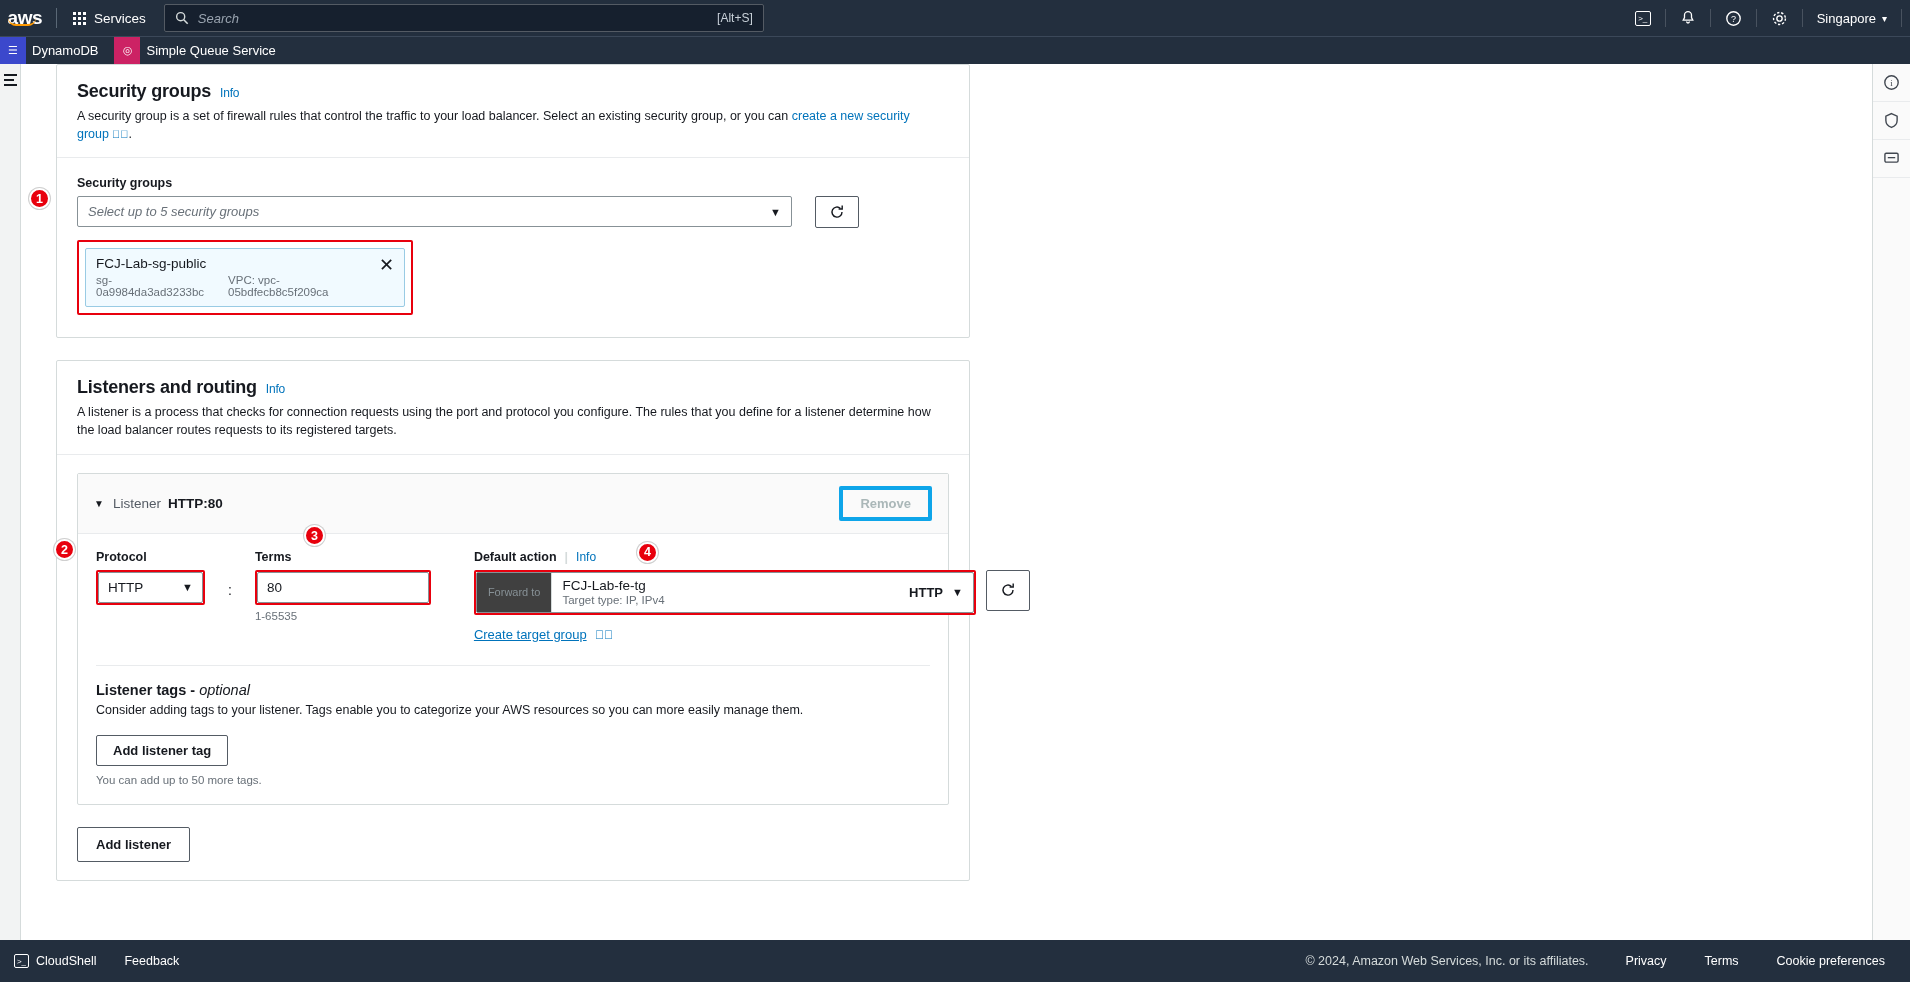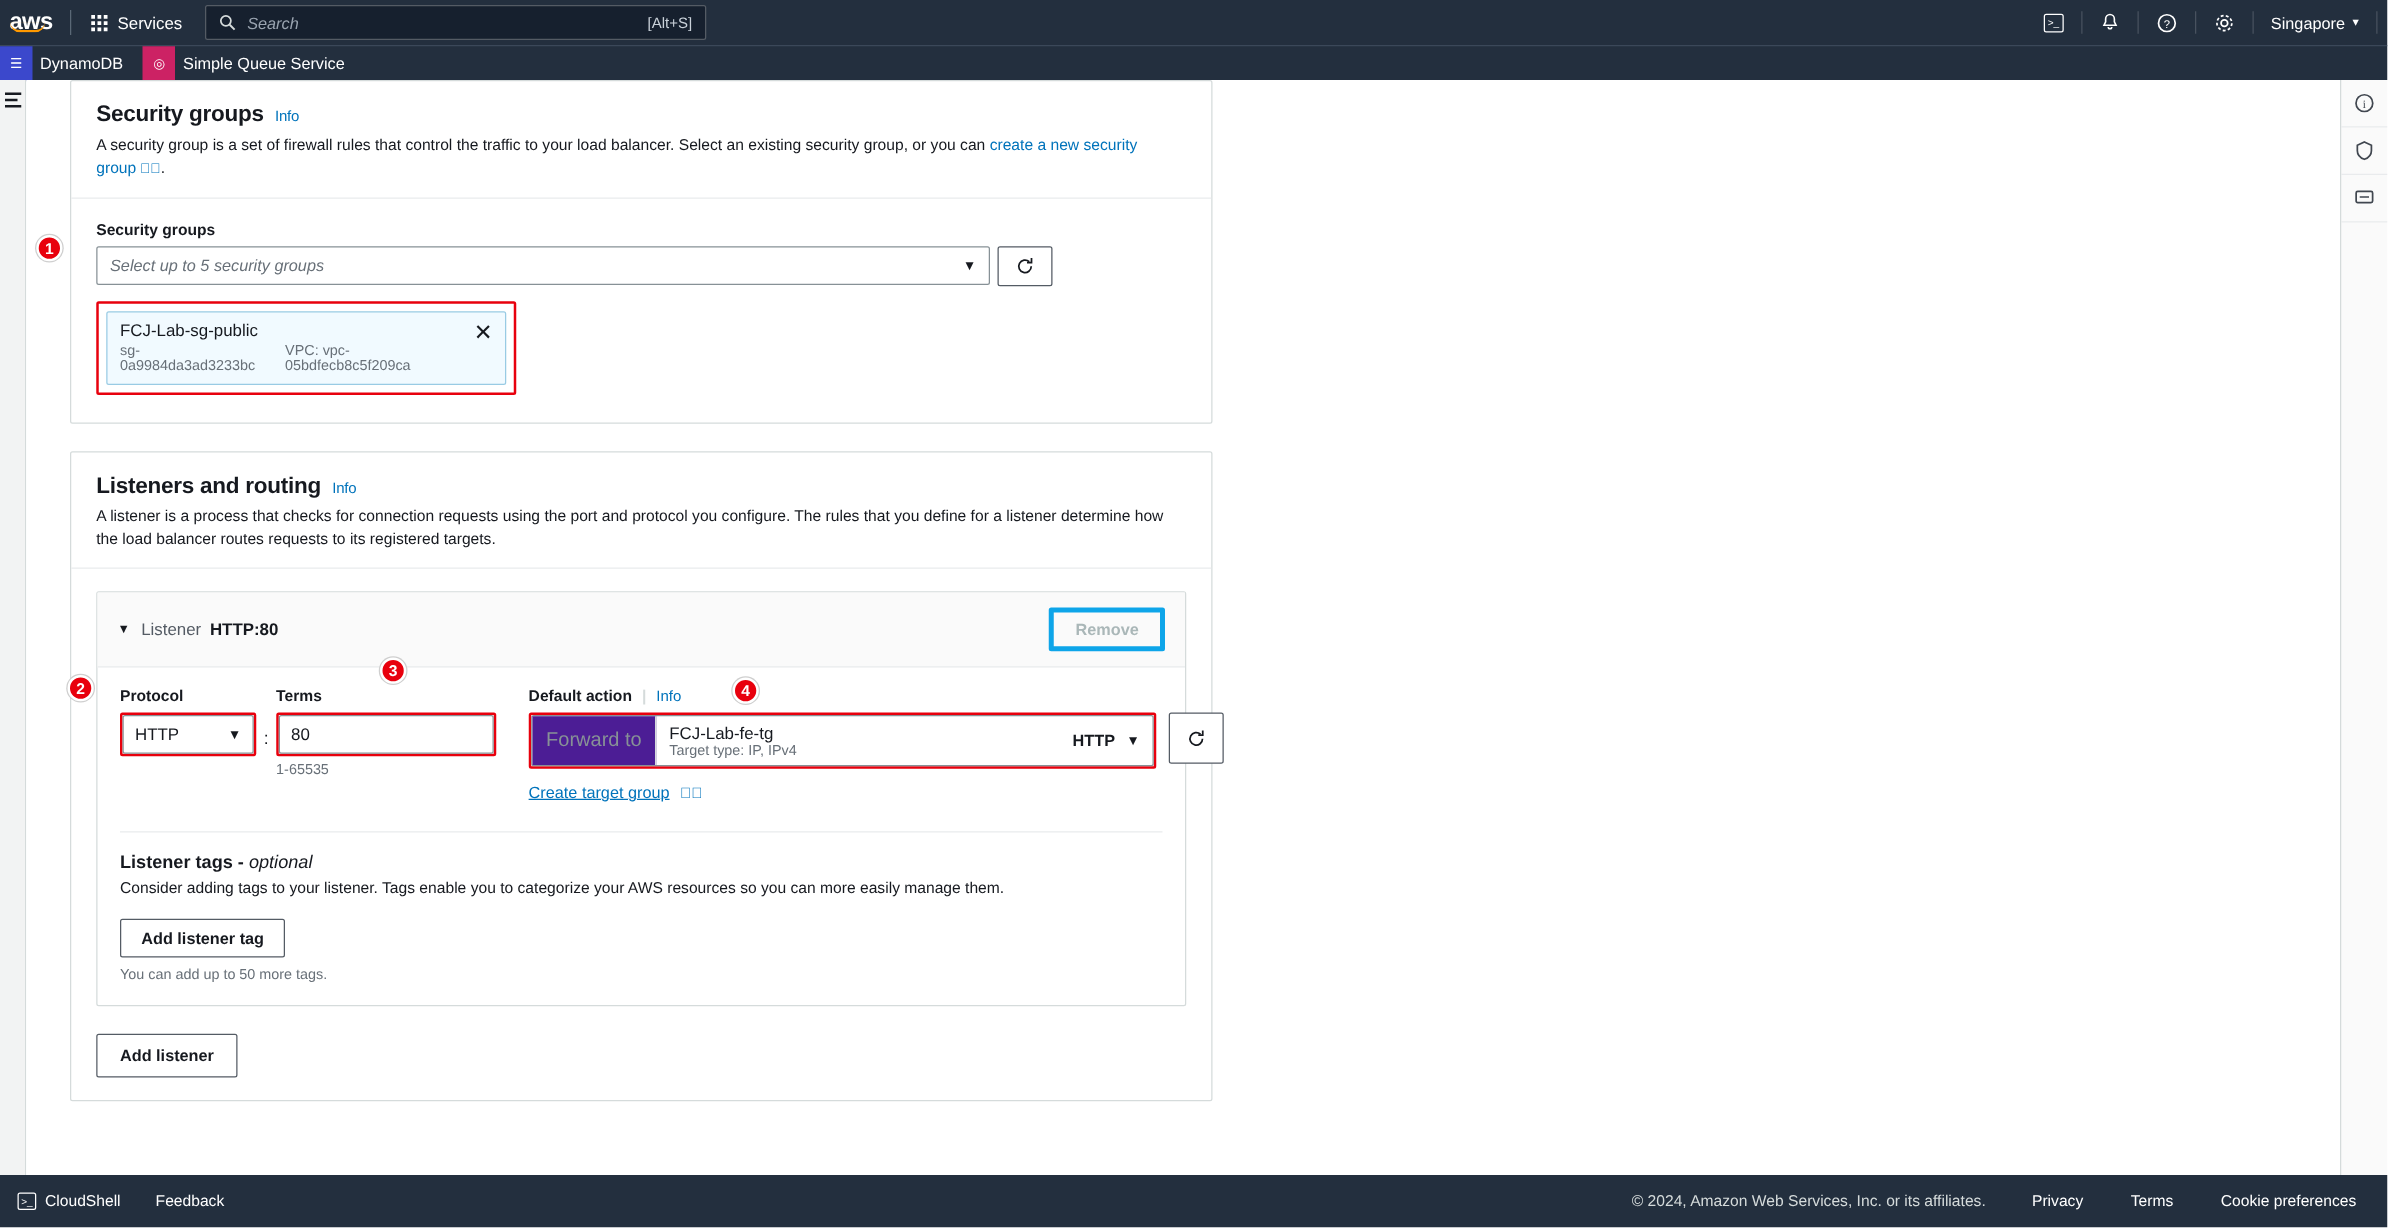--- a/index.html
+++ b/index.html
@@ -25,21 +25,21 @@
   }
   .aws-logo .smile {
     position:absolute; left:8px; bottom:3px; width:28px; height:8px;
     border-bottom:2px solid #ff9900; border-radius:0 0 14px 14px;
   }
   .nav-div { width:1px; height:20px; background:#5a6876; margin:0 10px; }
   .services-btn { display:flex; align-items:center; gap:8px; font-size:13.5px; cursor:pointer; padding:4px 6px; }
   .grid-icon { display:grid; grid-template-columns:repeat(3,3px); grid-gap:2px; }
   .grid-icon i { width:3px; height:3px; background:#fff; display:block; }
   .searchbox {
-    margin-left:12px; width:401px; height:28px; background:#16202e;
+    margin-left:12px; width:600px; height:28px; background:#16202e;
     border:1px solid #545b64; border-radius:2px;
     display:flex; align-items:center; padding:0 10px; gap:9px;
     font-size:13px; color:#a6b0bb; position:relative;
   }
   .searchbox .ph { font-style:italic; color:#9aa4b0; flex:1; }
   .searchbox .kbd { font-size:12px; color:#c9d1d9; }
   .nav-right { margin-left:auto; display:flex; align-items:center; height:36px; padding-right:8px; }
   .nav-right .item {
     padding:0 14px; height:36px; display:flex; align-items:center; cursor:pointer; font-size:13px;
   }
@@ -80,21 +80,21 @@
 
   .panel { background:#ffffff; border:1px solid #d5dbdb; border-radius:2px; margin-bottom:22px; }
   .panel-head { padding:16px 20px 14px 20px; border-bottom:1px solid #e9ebed; }
   .panel-title { font-size:18px; font-weight:bold; letter-spacing:-0.2px; display:flex; align-items:baseline; gap:9px; }
   .info-link { color:#0073bb; font-size:12px; font-weight:normal; text-decoration:none; cursor:pointer; }
   .panel-desc { font-size:12.5px; color:#16191f; margin-top:5px; line-height:1.45; max-width:985px; }
   .a-link { color:#0073bb; text-decoration:none; cursor:pointer; }
   .panel-body { padding:18px 20px 22px 20px; }
 
   .field-label { font-size:12.5px; font-weight:bold; color:#16191f; margin-bottom:6px; }
-  .row { display:flex; align-items:flex-start; gap:6px; }
+  .row { display:flex; align-items:flex-start; gap:23px; }
 
   .select-box {
     width:715px; height:31px; border:1px solid #879196; border-radius:2px;
     background:#fff; display:flex; align-items:center; padding:0 10px;
     font-size:13px; color:#687078; font-style:italic; cursor:pointer; position:relative;
   }
   .caret { margin-left:auto; font-style:normal; color:#16191f; font-size:11px; }
   .icon-btn {
     width:44px; height:32px; border:1px solid #545b64; border-radius:2px; background:#fff;
     display:flex; align-items:center; justify-content:center; cursor:pointer;
@@ -142,21 +142,21 @@
   }
   .inp {
     width:172px; height:31px; border:1px solid #879196; border-radius:2px; background:#fff;
     display:flex; align-items:center; padding:0 9px; font-size:13.5px;
   }
   .hint { font-size:11.5px; color:#687078; margin-top:5px; }
 
   .fwd-wrap { display:flex; align-items:stretch; width:498px; height:41px;
     border:1px solid #879196; border-radius:2px; background:#fff; }
   .fwd-prefix {
-    background:#4c1d95; color:#879196; font-size:16px; border-right:1px solid #d5dbdb;
+    background:#404040; color:#879196; font-size:11px; border-right:1px solid #d5dbdb;
     display:flex; align-items:center; padding:0 11px; white-space:nowrap;
   }
   .fwd-main { flex:1; padding:3px 10px; display:flex; flex-direction:column; justify-content:center; }
   .fwd-name { font-size:13.5px; }
   .fwd-sub { font-size:11.5px; color:#687078; margin-top:1px; }
   .fwd-right { display:flex; align-items:center; gap:9px; padding-right:10px; font-size:13px; font-weight:bold; }
 
   .divider { height:1px; background:#e9ebed; margin:22px 0 16px 0; }
   .sec-title { font-size:14.5px; font-weight:bold; }
   .sec-title em { font-weight:normal; }

